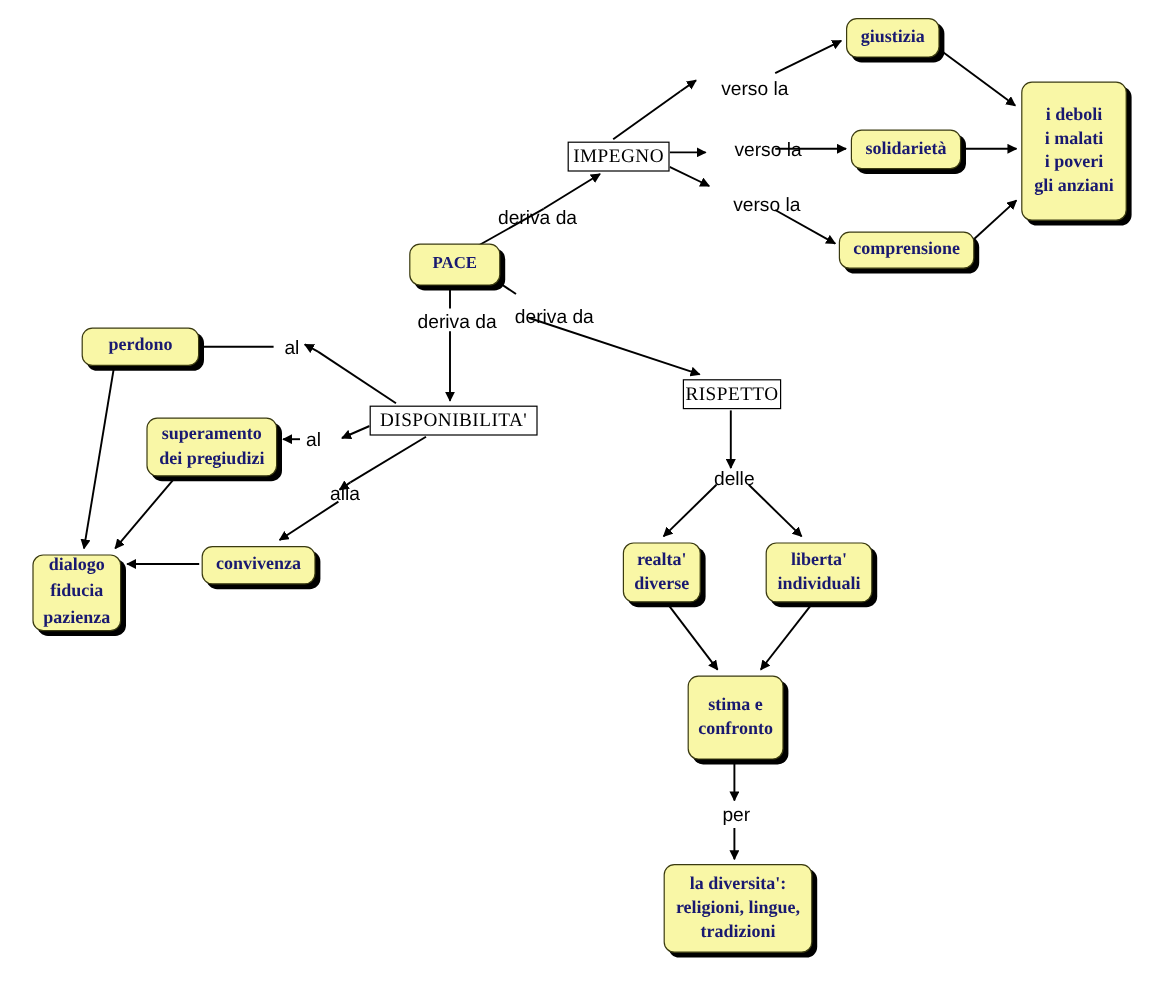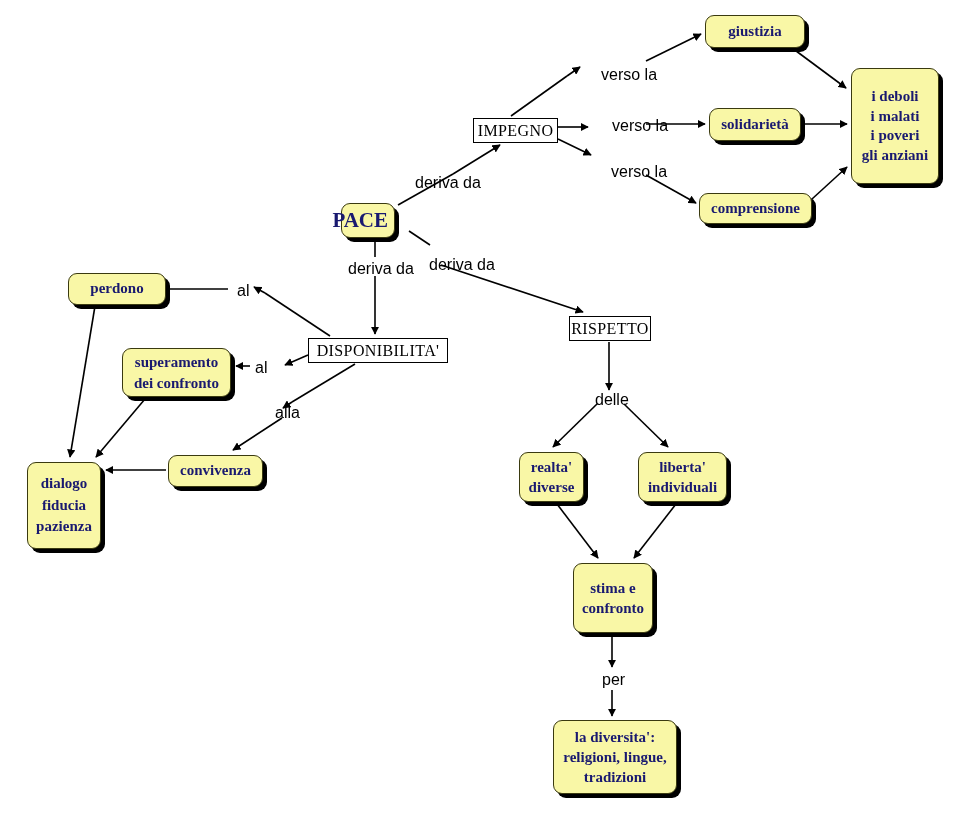--- a/index.html
+++ b/index.html
@@ -131,29 +131,29 @@
       <path d="M 624 404 L 668 447"></path>
 
       <path d="M 557 504 L 598 558"></path>
       <path d="M 676 504 L 634 558"></path>
 
       <path d="M 612 635 L 612 667"></path>
       <path d="M 612 690 L 612 716"></path>
     </g>
   </svg>
 
-  <div class="node concept" style="left:341px; top:203px; width:54px; height:35px; font-size:21px;justify-content:flex-end;">
+  <div class="node concept" style="left:341px; top:203px; width:76px; height:35px; font-size:14px;">
     <span class="txt">PACE</span>
   </div>
 
   <div class="node key" style="left:473px; top:118px; width:85px; height:25px;">
     <span class="txt">IMPEGNO</span>
   </div>
 
-  <div class="node concept" style="left:705px; top:15px; width:100px; height:33px;">
+  <div class="node concept" style="left:705px; top:15px; width:78px; height:33px;">
     <span class="txt">giustizia</span>
   </div>
 
   <div class="node concept" style="left:709px; top:108px; width:92px; height:33px;">
     <span class="txt">solidarietà</span>
   </div>
 
   <div class="node concept" style="left:699px; top:193px; width:113px; height:31px;">
     <span class="txt">comprensione</span>
   </div>
@@ -168,28 +168,28 @@
   <div class="node key" style="left:308px; top:338px; width:140px; height:25px;">
     <span class="txt">DISPONIBILITA'</span>
   </div>
 
   <div class="node concept" style="left:68px; top:273px; width:98px; height:32px;">
     <span class="txt">perdono</span>
   </div>
 
   <div class="node concept" style="left:122px; top:348px; width:109px; height:49px; line-height:1.35;">
     <span class="txt">superamento
-dei confronto</span>
+dei pregiudizi</span>
   </div>
 
   <div class="node concept" style="left:168px; top:455px; width:95px; height:32px;">
     <span class="txt">convivenza</span>
   </div>
 
-  <div class="node concept" style="left:27px; top:462px; width:74px; height:87px; line-height:1.45;">
+  <div class="node concept" style="left:27px; top:462px; width:74px; height:64px; line-height:1.45;">
     <span class="txt">dialogo
 fiducia
 pazienza</span>
   </div>
 
   <div class="node key" style="left:569px; top:316px; width:82px; height:25px;">
     <span class="txt">RISPETTO</span>
   </div>
 
   <div class="node concept" style="left:519px; top:452px; width:65px; height:50px; line-height:1.35;">

